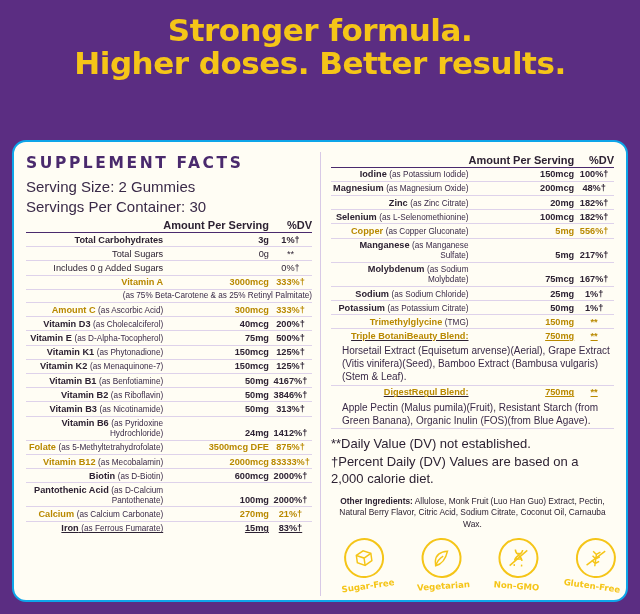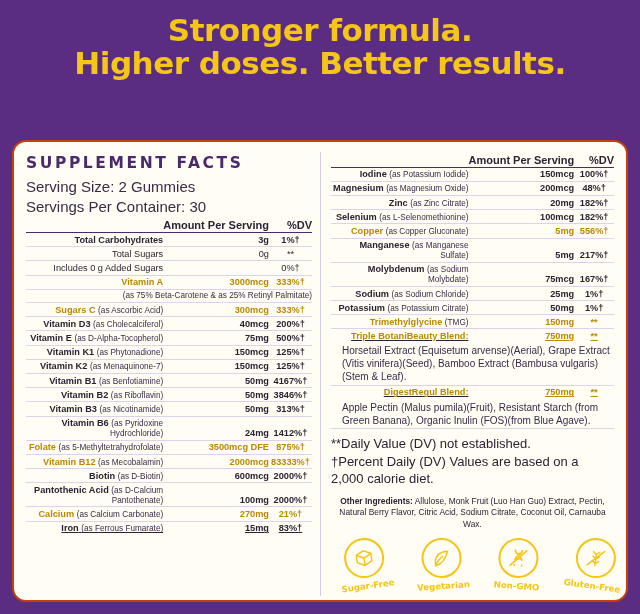--- a/index.html
+++ b/index.html
@@ -22,21 +22,21 @@
     line-height: 1.08;
   }
   .headline .l1 { font-size: 31px; }
   .headline .l2 { font-size: 31px; }
 
   .panel {
     position: absolute;
     left: 12px; top: 140px;
     width: 616px; height: 462px;
     background: #fffdf4;
-    border: 2px solid #c2410c;
+    border: 2px solid #0ea5e9;
     border-radius: 14px;
     display: flex;
     padding: 10px 12px 4px 12px;
   }
   .col-left { width: 298px; padding-right: 8px; }
   .col-right { width: 298px; padding-left: 10px; border-left: 1px solid #d8c9e6; }
 
   .sf-title {
     font-family: "DejaVu Sans", sans-serif;
     font-weight: bold;
@@ -125,21 +125,21 @@
       </tr>
       <tr class="row gold">
         <td class="nm"><span class="b">Vitamin A</span></td>
         <td class="amt b">3000mcg</td>
         <td class="dv b">333%†</td>
       </tr>
       <tr class="row">
         <td class="nm sub" colspan="3">(as 75% Beta-Carotene &amp; as 25% Retinyl Palmitate)</td>
       </tr>
       <tr class="row gold">
-        <td class="nm"><span class="b">Sugars C</span>
+        <td class="nm"><span class="b">Amount C</span>
           <span class="sub">(as Ascorbic Acid)</span></td>
         <td class="amt b">300mcg</td>
         <td class="dv b">333%†</td>
       </tr>
       <tr class="row">
         <td class="nm"><span class="b">Vitamin D3</span>
           <span class="sub">(as Cholecalciferol)</span></td>
         <td class="amt b">40mcg</td>
         <td class="dv b">200%†</td>
       </tr>

